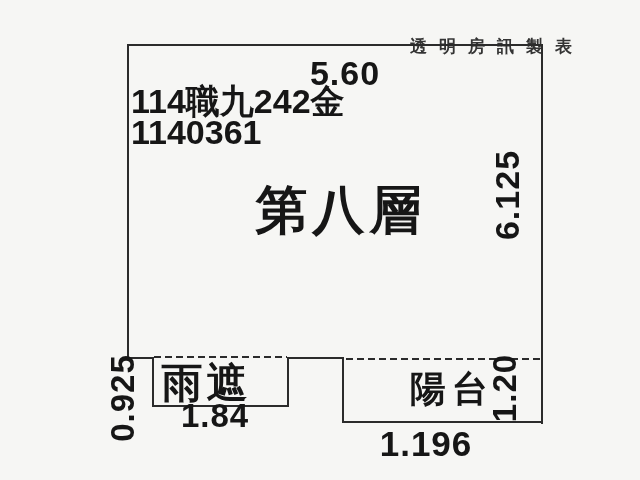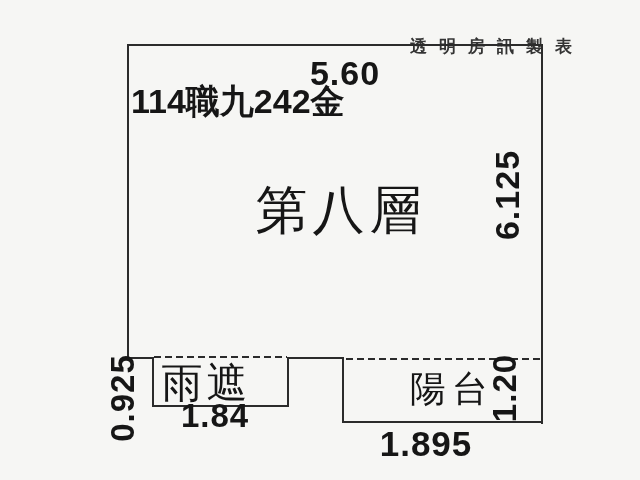--- a/index.html
+++ b/index.html
@@ -30,21 +30,21 @@
     font-size: 34px;
     color: var(--text);
     text-align: center;
     white-space: nowrap;
     letter-spacing: 1px;
   }
   .dim-v { transform: rotate(-90deg); }
   .cjk {
     color: var(--text);
     white-space: nowrap;
-    font-weight: 400;
+    font-weight: 700;
   }
   .watermark {
     position: absolute;
     left: 410px; top: 35px;
     font-size: 17px;
     font-weight: 600;
     letter-spacing: 12px;
     color: #343434;
     white-space: nowrap;
   }
@@ -92,20 +92,21 @@
   <div class="watermark">透明房訊製表</div>
 
   <div class="wall" style="left:127px; top:44px; width:416px; height:2px;"></div>
   <div class="wall" style="left:127px; top:44px; width:2px; height:315px;"></div>
   <div class="wall" style="left:541px; top:44px; width:2px; height:380px;"></div>
 
   <div class="dim" style="left:295px; top:46px; width:100px;margin-top:8px;">5.60</div>
 
   <div class="idtext">
     <div>114職九242金</div>
+    <div>1140361</div>
   </div>
 
   <div class="cjk floor">第八層</div>
 
   <div class="dim dim-v" style="left:445px; top:178px; width:120px; height:34px;">6.125</div>
 
   <div class="wall" style="left:127px; top:357px; width:27px; height:2px;"></div>
 
   <div class="dash" style="left:154px; top:356px; width:133px;"></div>
   <div class="wall" style="left:152px; top:357px; width:2px; height:50px;"></div>
@@ -119,15 +120,15 @@
 
   <div class="wall" style="left:289px; top:357px; width:55px; height:2px;"></div>
 
   <div class="dash" style="left:346px; top:358px; width:195px;"></div>
   <div class="wall" style="left:342px; top:357px; width:2px; height:66px;"></div>
   <div class="wall" style="left:342px; top:421px; width:201px; height:2px;"></div>
   <div class="cjk balcony-label">陽台</div>
 
   <div class="dim dim-v" style="left:453px; top:371px; width:100px; height:34px; font-size:33px;">1.20</div>
 
-  <div class="dim" style="left:366px; top:424px; width:120px; font-size:35px;">1.895</div>
+  <div class="dim" style="left:366px; top:424px; width:120px; font-size:35px;">1.196</div>
 
 </div>
 
 </body></html>

